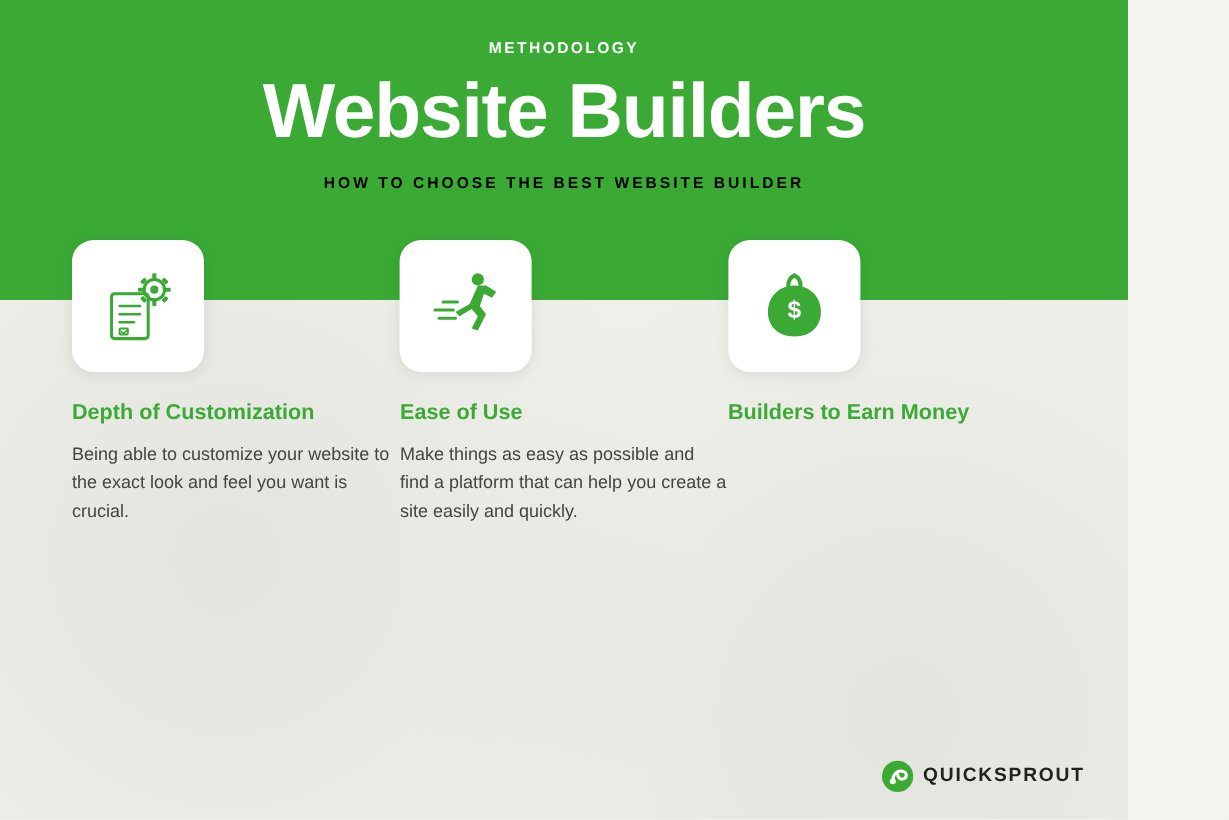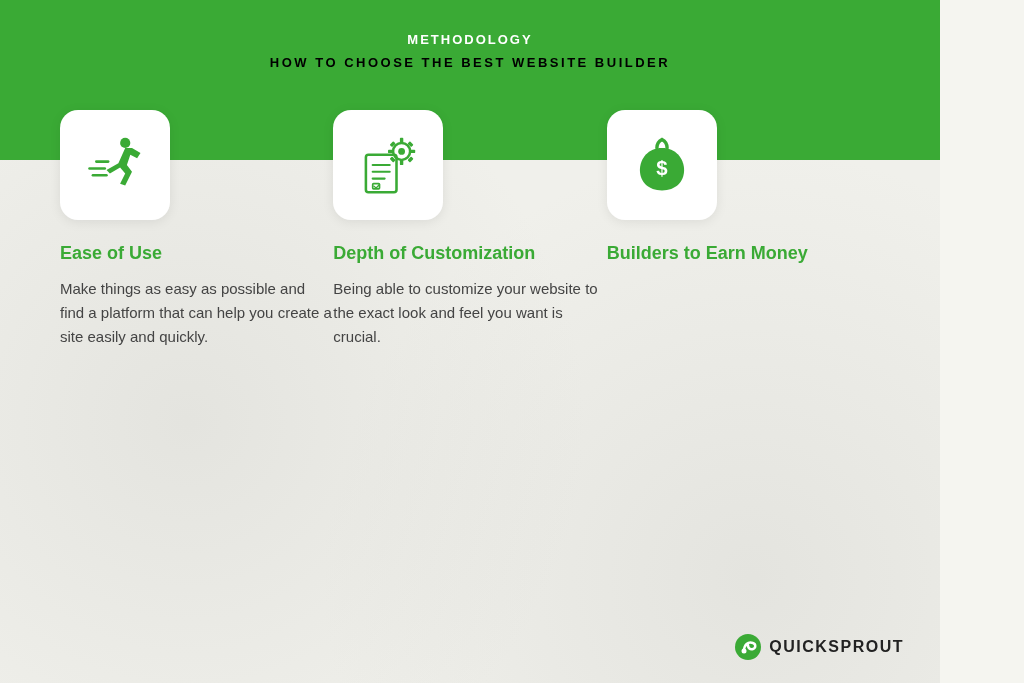--- a/index.html
+++ b/index.html
@@ -145,44 +145,27 @@
       text-transform: uppercase;
     }
   </style>
 </head>
 <body>
 
 <div class="container">
 
   <div class="header-section">
     <span class="methodology-label">METHODOLOGY</span>
+    <h1 class="main-title">Website Builders</h1>
     <span class="subtitle">HOW TO CHOOSE THE BEST WEBSITE BUILDER</span>
   </div>
 
   <div class="content-section">
 
     <div class="cards-row">
-
-      <div class="card">
-        <div class="icon-box">
-
-          <svg class="icon-svg" viewBox="0 0 80 80" fill="none" xmlns="http://www.w3.org/2000/svg">
-
-            <circle cx="52" cy="14" r="6" fill="#3aaa35"></circle>
-
-            <path d="M52 20 L44 38 L30 46 L34 50 L46 43 L52 50 L46 62 L52 64 L60 48 L54 40 L58 28 L66 32 L70 26 L60 20 Z" fill="#3aaa35"></path>
-
-            <line x1="10" y1="44" x2="28" y2="44" stroke="#3aaa35" stroke-width="3" stroke-linecap="round"></line>
-            <line x1="14" y1="52" x2="30" y2="52" stroke="#3aaa35" stroke-width="3" stroke-linecap="round"></line>
-            <line x1="18" y1="36" x2="32" y2="36" stroke="#3aaa35" stroke-width="3" stroke-linecap="round"></line>
-          </svg>
-        </div>
-        <span class="card-title">Ease of Use</span>
-        <p class="card-desc">Make things as easy as possible and find a platform that can help you create a site easily and quickly.</p>
-      </div>
 
       <div class="card">
         <div class="icon-box">
 
           <svg class="icon-svg" viewBox="0 0 80 80" fill="none" xmlns="http://www.w3.org/2000/svg">
 
             <rect x="14" y="28" width="36" height="44" rx="3" stroke="#3aaa35" stroke-width="3" fill="none"></rect>
             <line x1="22" y1="40" x2="42" y2="40" stroke="#3aaa35" stroke-width="2.5" stroke-linecap="round"></line>
             <line x1="22" y1="48" x2="42" y2="48" stroke="#3aaa35" stroke-width="2.5" stroke-linecap="round"></line>
             <line x1="22" y1="56" x2="36" y2="56" stroke="#3aaa35" stroke-width="2.5" stroke-linecap="round"></line>
@@ -205,20 +188,38 @@
         </div>
         <span class="card-title">Depth of Customization</span>
         <p class="card-desc">Being able to customize your website to the exact look and feel you want is crucial.</p>
       </div>
 
       <div class="card">
         <div class="icon-box">
 
           <svg class="icon-svg" viewBox="0 0 80 80" fill="none" xmlns="http://www.w3.org/2000/svg">
 
+            <circle cx="52" cy="14" r="6" fill="#3aaa35"></circle>
+
+            <path d="M52 20 L44 38 L30 46 L34 50 L46 43 L52 50 L46 62 L52 64 L60 48 L54 40 L58 28 L66 32 L70 26 L60 20 Z" fill="#3aaa35"></path>
+
+            <line x1="10" y1="44" x2="28" y2="44" stroke="#3aaa35" stroke-width="3" stroke-linecap="round"></line>
+            <line x1="14" y1="52" x2="30" y2="52" stroke="#3aaa35" stroke-width="3" stroke-linecap="round"></line>
+            <line x1="18" y1="36" x2="32" y2="36" stroke="#3aaa35" stroke-width="3" stroke-linecap="round"></line>
+          </svg>
+        </div>
+        <span class="card-title">Ease of Use</span>
+        <p class="card-desc">Make things as easy as possible and find a platform that can help you create a site easily and quickly.</p>
+      </div>
+
+      <div class="card">
+        <div class="icon-box">
+
+          <svg class="icon-svg" viewBox="0 0 80 80" fill="none" xmlns="http://www.w3.org/2000/svg">
+
             <path d="M40 20 C24 20 14 32 14 46 C14 60 24 70 40 70 C56 70 66 60 66 46 C66 32 56 20 40 20 Z" fill="#3aaa35"></path>
 
             <path d="M34 20 C34 16 36 12 40 10 C44 12 46 16 46 20" stroke="#3aaa35" stroke-width="4" fill="none" stroke-linecap="round"></path>
 
             <text x="40" y="52" text-anchor="middle" font-size="24" font-weight="900" fill="white" font-family="Arial">$</text>
           </svg>
         </div>
         <span class="card-title">Builders to Earn Money</span>
       </div>
 

